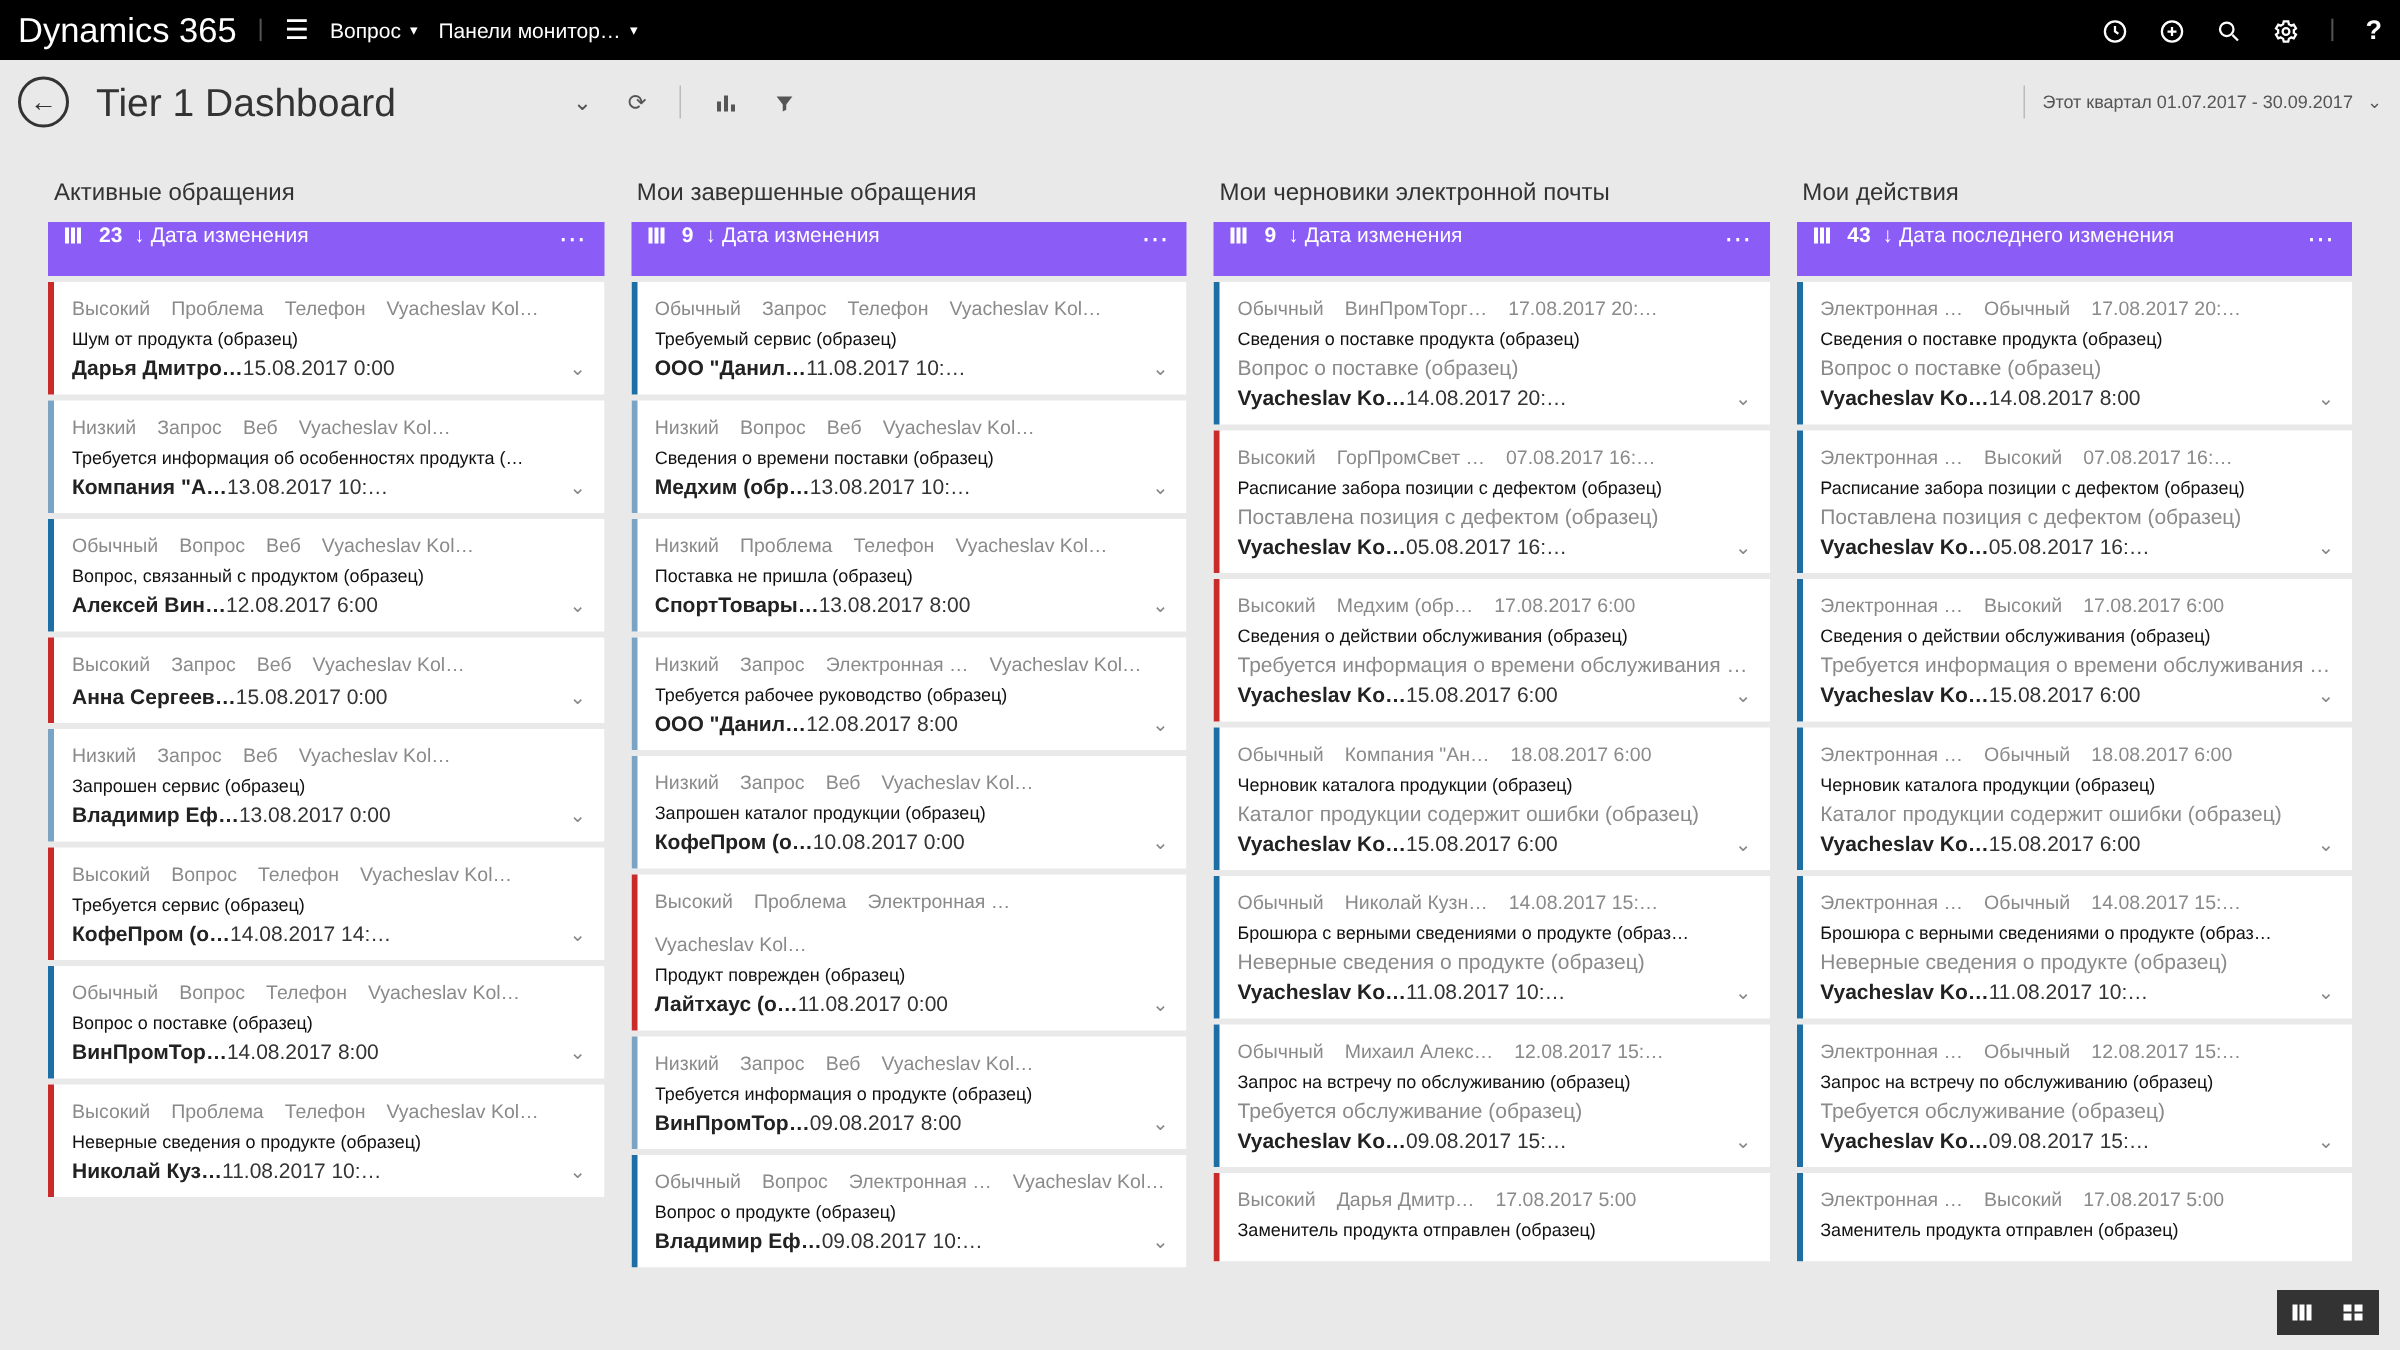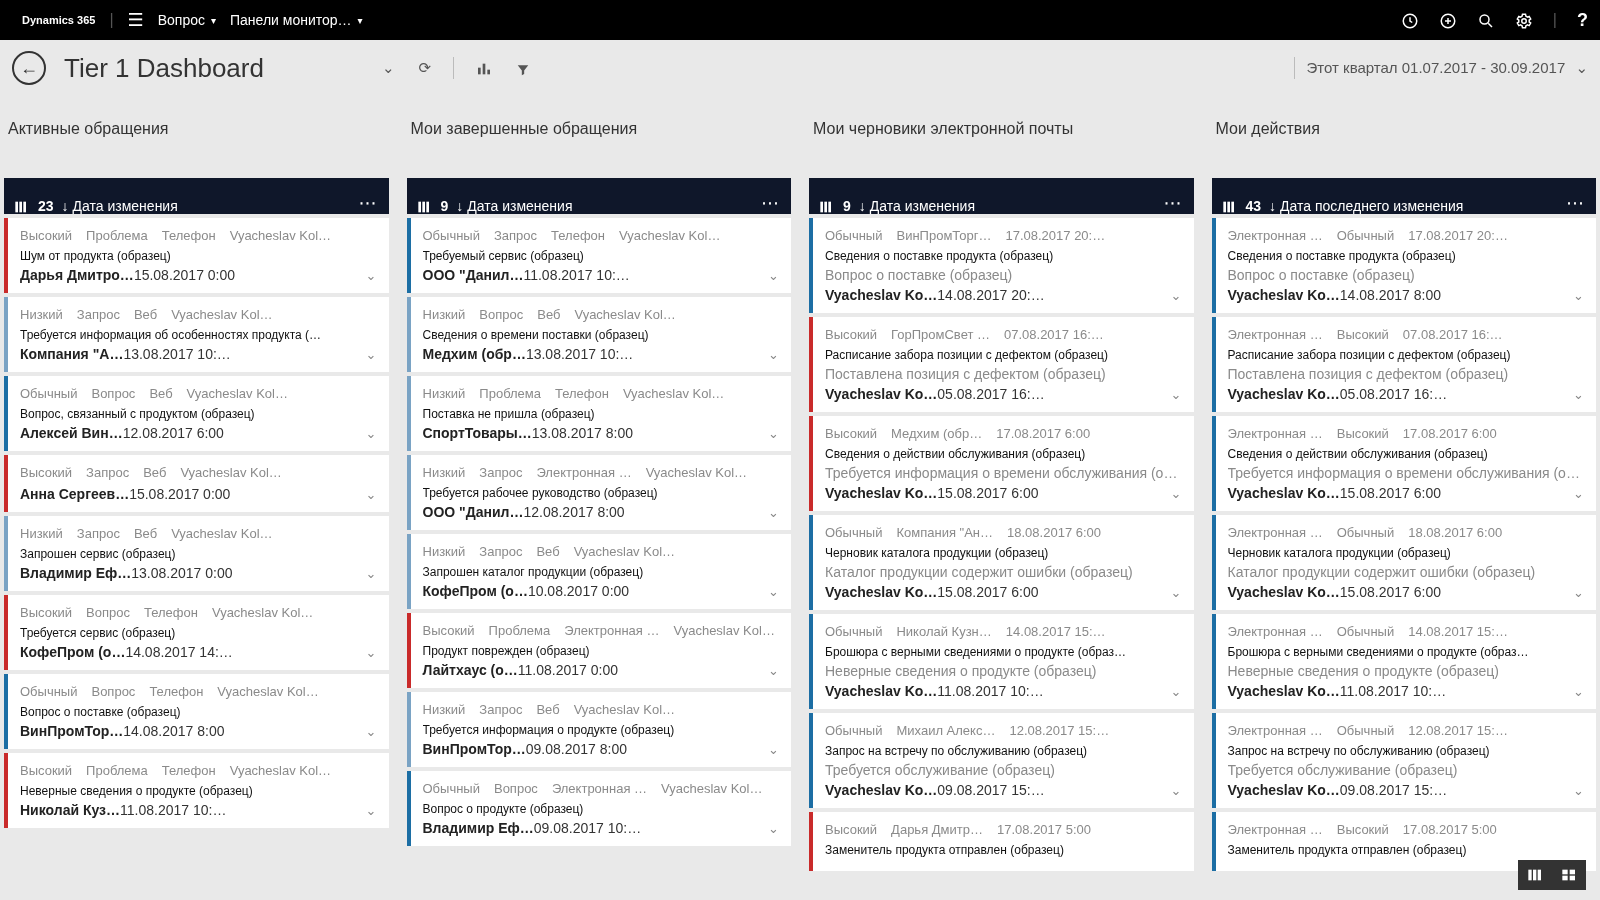--- a/index.html
+++ b/index.html
@@ -1,39 +1,39 @@
 <!DOCTYPE html>
 <html><head>
 <meta charset="utf-8">
 <style>
   * { box-sizing: border-box; margin: 0; padding: 0; }
   body { font-family: "Segoe UI", Arial, sans-serif; background: #e9e9e9; color: #333; overflow: hidden; width: 1600px; height: 900px; }
   
   .topbar { background: #000; color: #fff; height: 40px; display: flex; align-items: center; padding: 0 12px; justify-content: space-between; }
   .topbar-left { display: flex; align-items: center; gap: 14px; }
-  .brand { font-size: 11px; font-weight: 700; margin-left: 10px; }
+  .brand { font-size: 23px; font-weight: 400; }
   .top-divider { color: #555; font-size: 16px; }
   .hamburger { font-size: 18px; cursor: pointer; }
   .top-drop { display: flex; align-items: center; gap: 6px; font-size: 14px; cursor: pointer; }
   .top-drop .chev { font-size: 10px; }
   .topbar-right { display: flex; align-items: center; gap: 20px; }
   .top-icon { font-size: 18px; cursor: pointer; }
   
   .subhdr { background: #e9e9e9; height: 56px; display: flex; align-items: center; padding: 0 12px; justify-content: space-between; }
   .subhdr-left { display: flex; align-items: center; gap: 12px; }
   .back-circle { width: 34px; height: 34px; border: 2px solid #333; border-radius: 50%; display: flex; align-items: center; justify-content: center; font-size: 18px; cursor: pointer; }
   .dash-name { font-size: 26px; font-weight: 400; margin-left: 6px; }
   .subhdr-icon { font-size: 15px; color: #555; cursor: pointer; padding: 0 6px; }
   .sub-vert-sep { width: 1px; height: 22px; background: #bbb; margin: 0 4px; }
-  .subhdr-right { display: flex; align-items: center; gap: 8px; font-size: 15px; color: #555; }
+  .subhdr-right { display: flex; align-items: center; gap: 8px; font-size: 12px; color: #555; }
   
-  .board { display: flex; gap: 18px; padding: 16px 4px; height: calc(900px - 96px); overflow: hidden; }
+  .board { display: flex; gap: 18px; padding: 16px 32px; height: calc(900px - 96px); overflow: hidden; }
   .column { flex: 1; display: flex; flex-direction: column; min-width: 0; }
   .col-title { font-size: 16px; color: #333; padding: 8px 4px 10px 4px; }
-  .col-controls { background: #0f172a; color: #fff; height: 36px; display: flex; align-items: flex-end; justify-content: space-between; padding: 0 10px; font-size: 14px; margin-top: 30px; }
+  .col-controls { background: #8b5cf6; color: #fff; height: 36px; display: flex; align-items: flex-start; justify-content: space-between; padding: 0 10px; font-size: 14px; }
   .col-controls-left { display: flex; align-items: center; gap: 8px; }
   .col-count { font-weight: 600; }
   .col-sort { display: flex; align-items: center; gap: 4px; }
   .col-dots { font-size: 18px; cursor: pointer; letter-spacing: 2px; }
   .cards { overflow: hidden; }
   .card { background: #ffffff; margin-top: 4px; padding: 10px 12px 10px 12px; border-left: 4px solid transparent; font-size: 14px; position: relative; }
   .card.sev-high { border-left-color: #c92a2a; }
   .card.sev-normal { border-left-color: #1c6ea4; }
   .card.sev-low { border-left-color: #7aa3c4; }
   .card.sev-email { border-left-color: #1c6ea4; }

